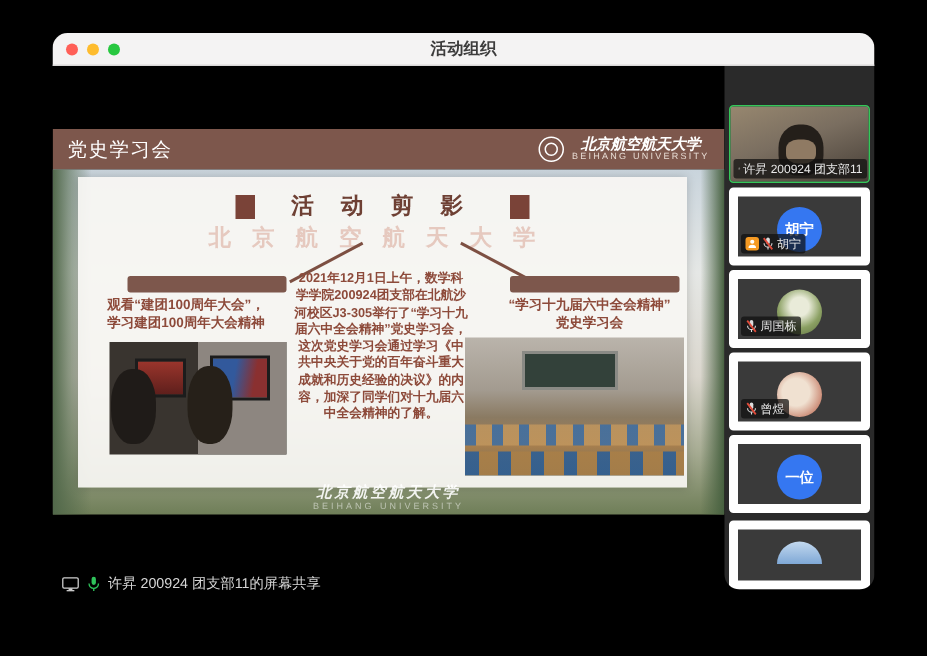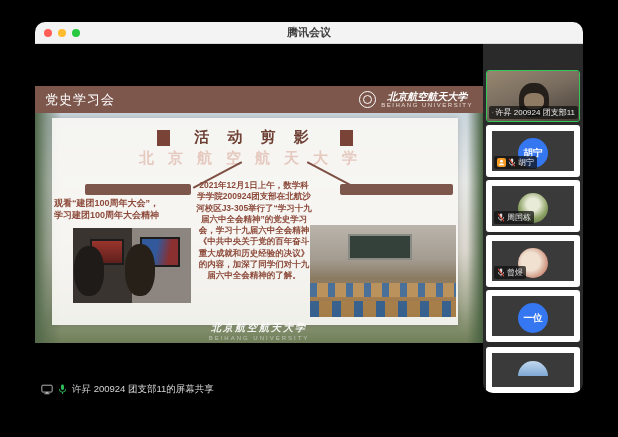--- a/index.html
+++ b/index.html
@@ -52,21 +52,21 @@
                      font-weight:bold; color:rgba(193,98,74,.30); letter-spacing:14px; white-space:nowrap; }
 
   .line { position:absolute; height:2px; background:#7d4f42; }
   .line.left  { left:138px; top:56px; width:55px; transform:rotate(-28deg); }
   .line.right { left:252px; top:56px; width:55px; transform:rotate(28deg); }
 
   .cap-bar { position:absolute; top:66px; height:11px; background:#7d574c; border-radius:2px; }
   .cap-bar.l { left:33px;  width:106px; }
   .cap-bar.r { left:288px; width:113px; }
   .caption { position:absolute; top:80px; font-size:9px; font-weight:bold; color:#8d4a3a;
-             text-align:left; white-space:pre-line; line-height:1.3; }
+             text-align:center; white-space:pre-line; line-height:1.3; }
   .caption.l { left:2px;   width:140px; }
   .caption.r { left:276px; width:130px; }
 
   .body-text { position:absolute; left:144px; top:62px; width:116px; font-size:8.5px;
                font-weight:bold; color:#8d4a3a; line-height:1.33; text-align:center; }
 
   .photo { position:absolute; overflow:hidden; }
   .photo.l { left:21px; top:110px; width:118px; height:75px; background:#39342f; }
   .pl-wall { position:absolute; left:50%; top:0; width:50%; height:100%; background:#8d8680; }
   .pl-screen1 { position:absolute; left:17px; top:11px; width:34px; height:26px;
@@ -128,21 +128,21 @@
 
 <div class="stage">
   <div class="window">
 
     <div class="titlebar">
       <div class="lights">
         <div class="light red"></div>
         <div class="light yellow"></div>
         <div class="light green"></div>
       </div>
-      <div class="win-title">腾讯会议</div>
+      <div class="win-title">活动组织</div>
     </div>
 
     <div class="content">
 
       <div class="main">
         <div class="slide">
 
           <div class="slide-header">
             <div class="slide-header-title">党史学习会</div>
             <div class="logo-wrap">
@@ -172,23 +172,25 @@
               <div class="caption l">观看“建团100周年大会”，
 学习建团100周年大会精神</div>
               <div class="photo l">
                 <div class="pl-wall"></div>
                 <div class="pl-screen1"></div>
                 <div class="pl-screen2"></div>
                 <div class="pl-head1"></div>
                 <div class="pl-head2"></div>
               </div>
 
-              <div class="body-text">2021年12月1日上午，数学科学学院200924团支部在北航沙河校区J3-305举行了“学习十九届六中全会精神”的党史学习会，学习十九届六中全会精神《中共中央关于党的百年奋斗重大成就和历史经验的决议》的内容，加深了同学们对十九届六中全会精神的了解。</div>
+              <div class="body-text">2021年12月1日上午，数学科学学院200924团支部在北航沙河校区J3-305举行了“学习十九届六中全会精神”党史学习会，这次党史学习会通过学习《中共中央关于党的百年奋斗重大成就和历史经验的决议》的内容，加深了同学们对十九届六中全会精神的了解。</div>
 
               <div class="cap-bar r"></div>
+              <div class="caption r">“学习十九届六中全会精神”
+党史学习会</div>
               <div class="photo r">
                 <div class="pr-screen"></div>
                 <div class="pr-chairs1"></div>
                 <div class="pr-chairs2"></div>
               </div>
             </div>
 
             <div class="slide-footer-wm">
               <div class="wm-cn">北京航空航天大学</div>
               <div class="wm-en">BEIHANG UNIVERSITY</div>

